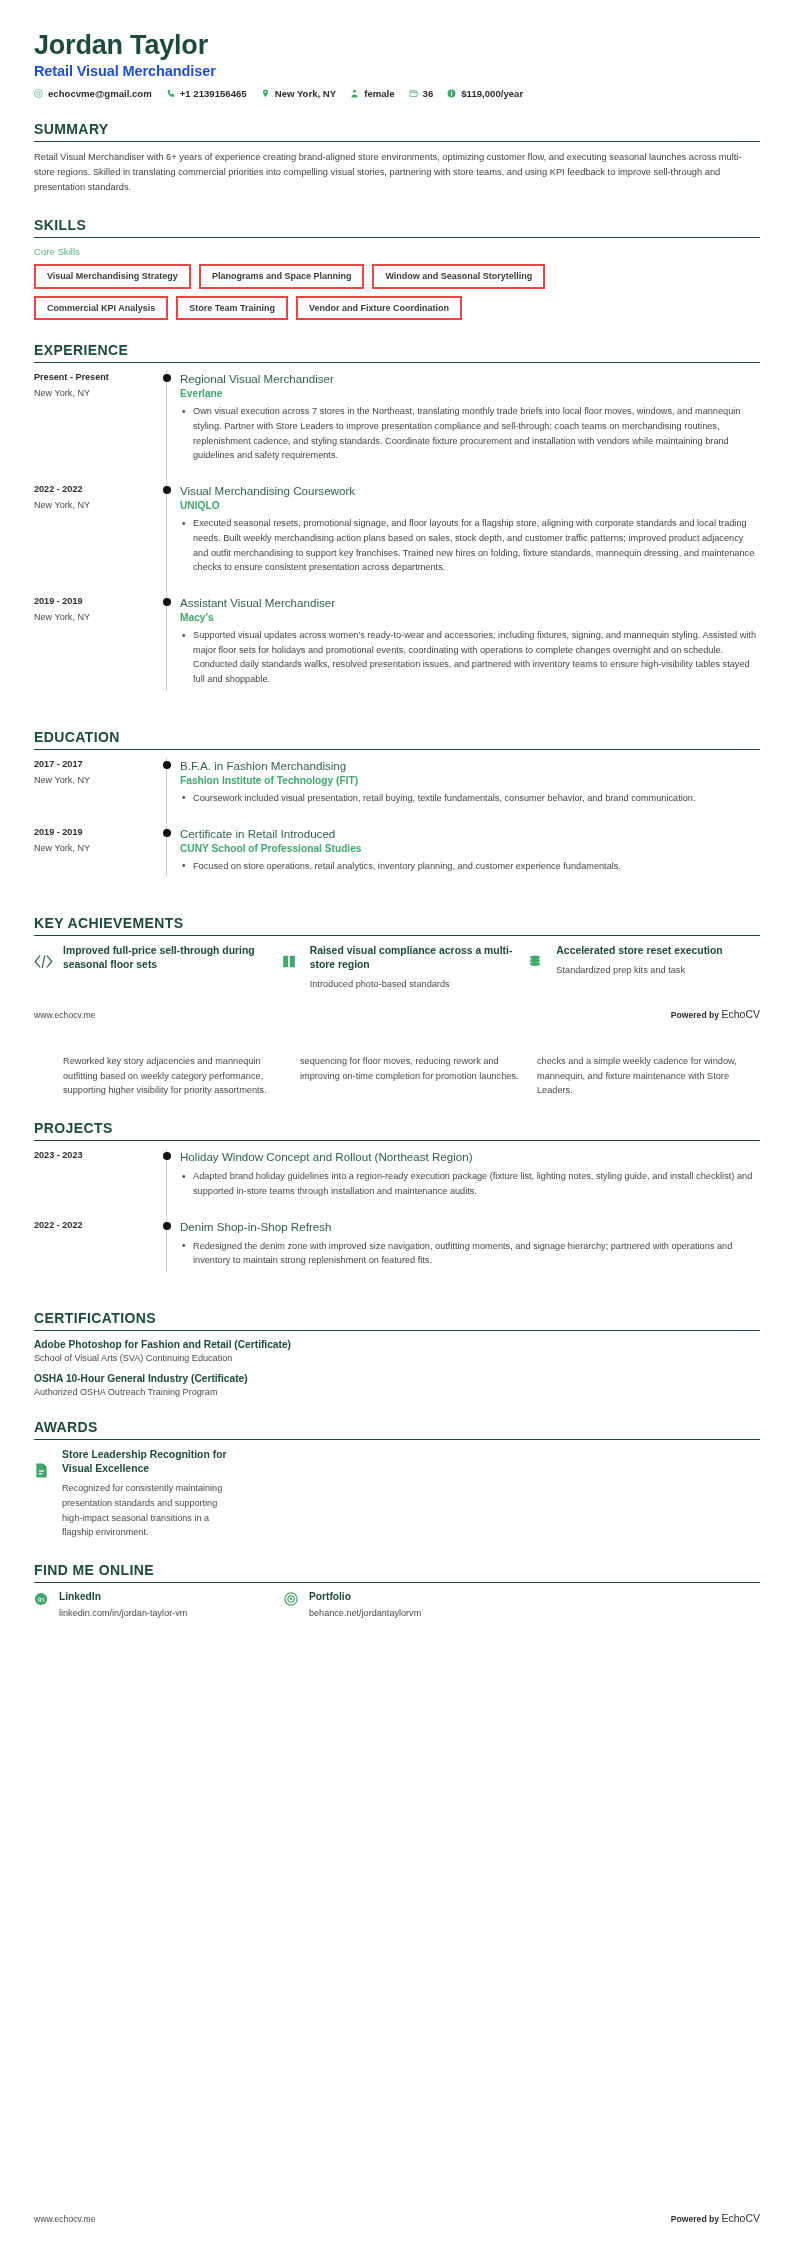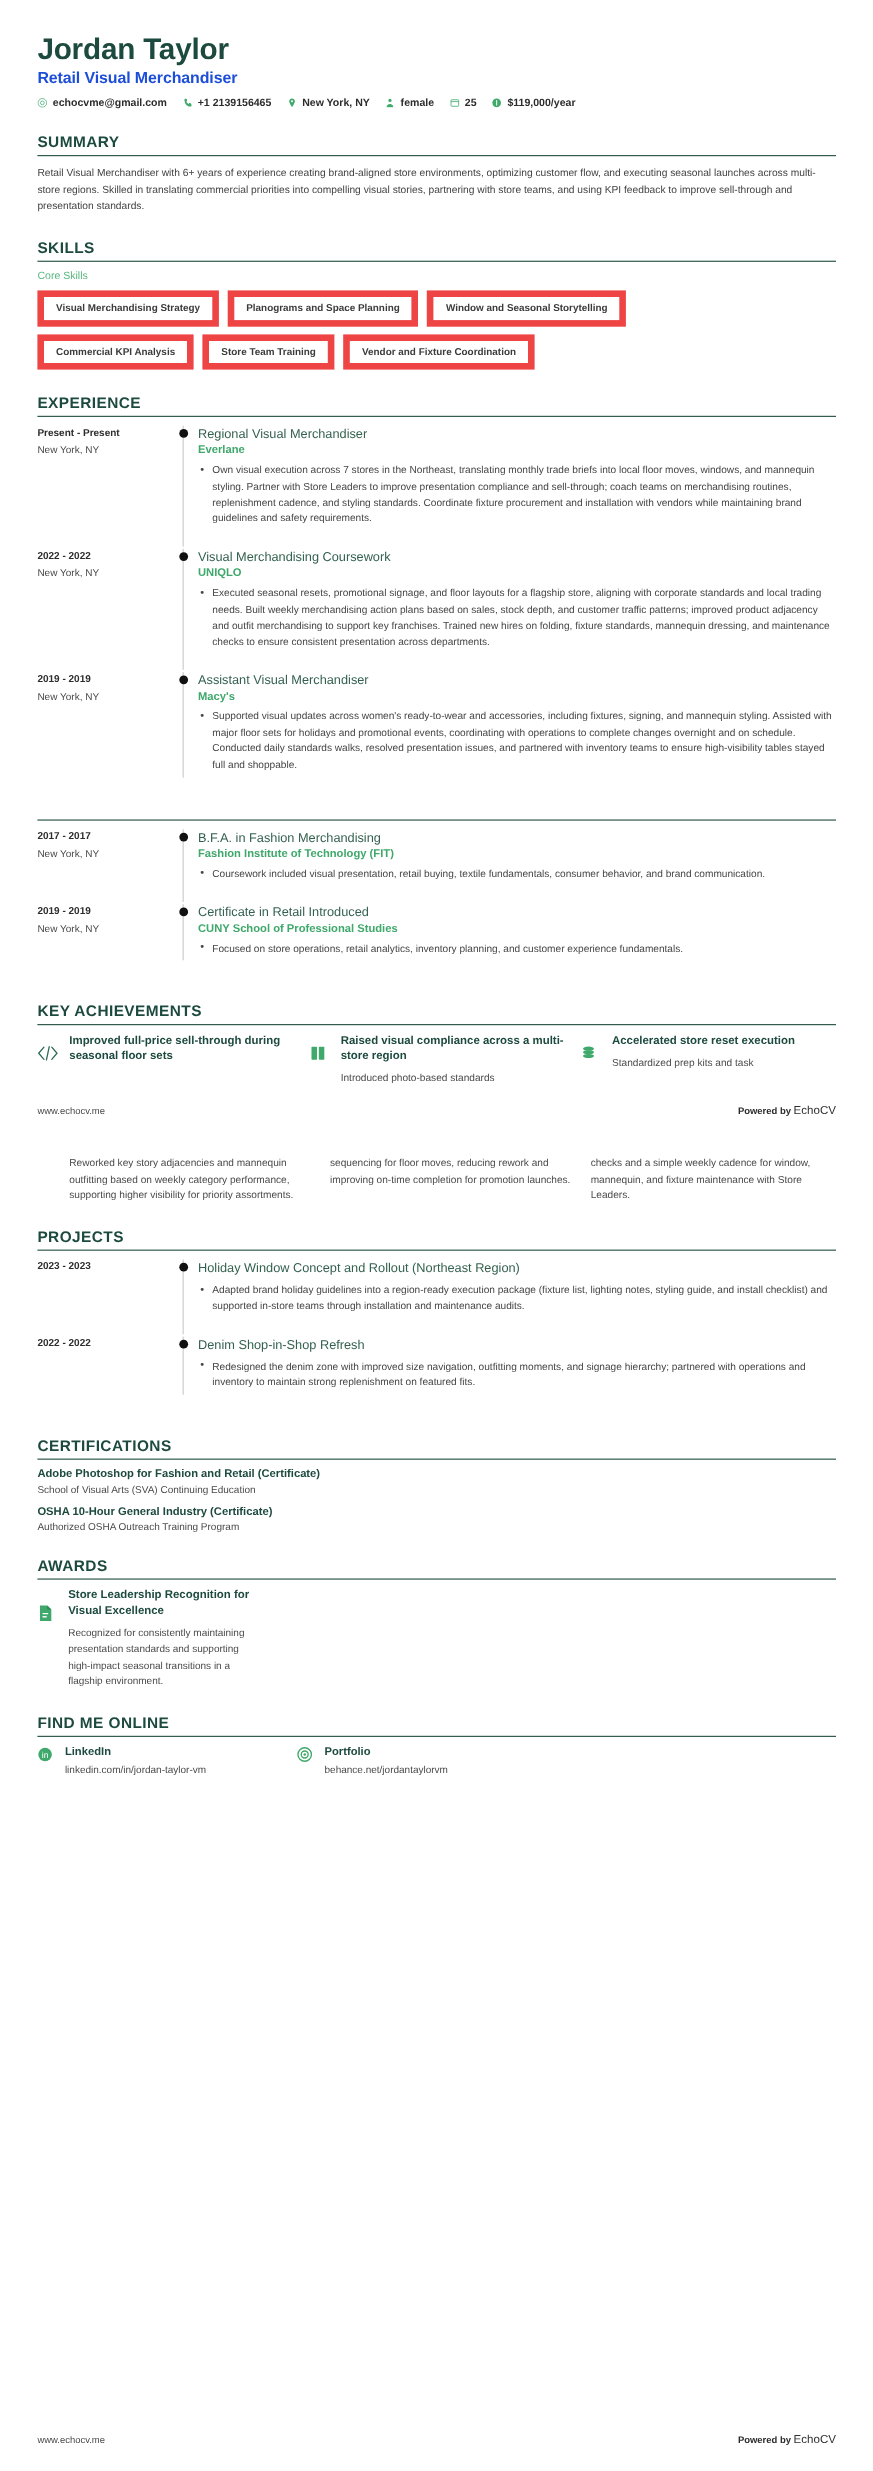--- a/index.html
+++ b/index.html
@@ -70,21 +70,21 @@
   }
 
   
   .skill-group-label {
     font-size: 9.6px;
     color: #59b87f;
     margin-bottom: 7px;
   }
   .chips { display: flex; flex-wrap: wrap; gap: 7px 8px; }
   .chip {
-    border: 6px solid #ef4444;
+    border: 2px solid #ef4444;
     padding: 5px 11px;
     font-size: 9px;
     font-weight: bold;
     color: #3b3b3b;
     white-space: nowrap;
     line-height: 1.15;
   }
 
   
   .entry { display: flex; position: relative; padding-bottom: 2px; }
@@ -218,21 +218,21 @@
     line-height: 1.36;
   }
   .award-desc {
     font-size: 9.1px;
     color: #4a4a4a;
     line-height: 1.6;
     margin-top: 5px;
   }
 
   
-  .fmo-grid { display: flex; margin-top: 4px; }
+  .fmo-grid { display: flex; gap: 14px; margin-top: 4px; }
   .fmo-item { flex: 0 0 236px; display: flex; gap: 9px; align-items: flex-start; }
   .fmo-ic { flex: 0 0 16px; padding-top: 1px; }
   .fmo-label { font-size: 10.2px; font-weight: bold; color: #1d4a3e; }
   .fmo-url { font-size: 9.1px; color: #4a4a4a; margin-top: 6px; }
 
   
   .bottom-foot {
     position: absolute;
     left: 34px;
     right: 34px;
@@ -297,21 +297,21 @@
         <span>female</span>
       </div>
 
       <div class="citem">
         <span class="ic">
           <svg width="9" height="9" viewBox="0 0 16 16">
                 <rect x="1.8" y="3" width="12.4" height="10.5" rx="1.2" fill="none" stroke="#3fa86b" stroke-width="1.3"></rect>
                 <line x1="1.8" y1="6" x2="14.2" y2="6" stroke="#3fa86b" stroke-width="1.3"></line>
               </svg>
         </span>
-        <span>25</span>
+        <span>36</span>
       </div>
 
       <div class="citem">
         <span class="ic">
           <svg width="9" height="9" viewBox="0 0 16 16">
                 <circle cx="8" cy="8" r="7" fill="#3fa86b"></circle>
                 <rect x="7.2" y="3.6" width="1.6" height="8.8" fill="#fff"></rect>
               </svg>
         </span>
         <span>$119,000/year</span>
@@ -395,20 +395,21 @@
         <div class="entry-title">Assistant Visual Merchandiser</div>
         <div class="entry-org">Macy's</div>
         <ul class="bullets">
           <li>Supported visual updates across women's ready-to-wear and accessories, including fixtures, signing, and mannequin styling. Assisted with major floor sets for holidays and promotional events, coordinating with operations to complete changes overnight and on schedule. Conducted daily standards walks, resolved presentation issues, and partnered with inventory teams to ensure high-visibility tables stayed full and shoppable.</li>
         </ul>
       </div>
     </div>
   </div>
 
   <div class="section">
+    <div class="sec-title">EDUCATION</div>
     <div class="sec-rule"></div>
 
     <div class="entry">
       <div class="entry-left">
         <div class="entry-date">2017 - 2017</div>
         <div class="entry-loc">New York, NY</div>
       </div>
       <div class="entry-rail">
         <div class="line"></div>
         <div class="dot"></div>

